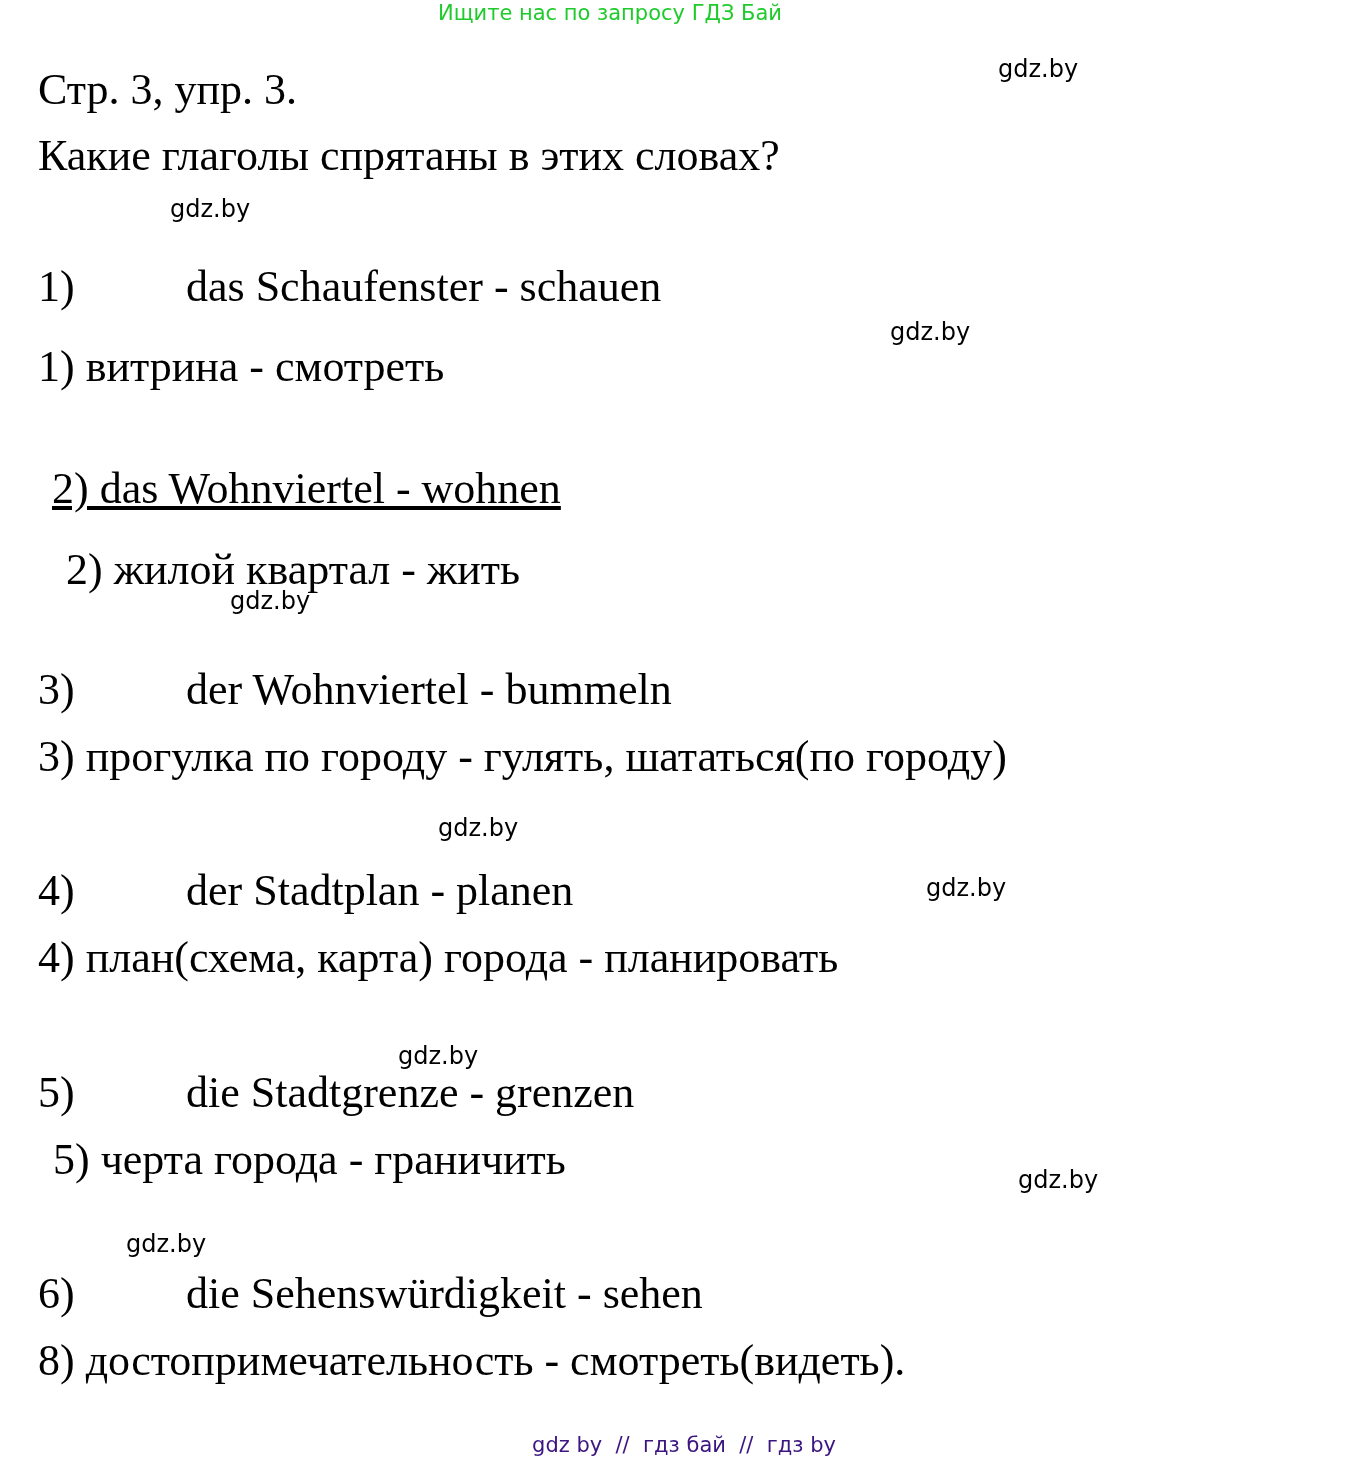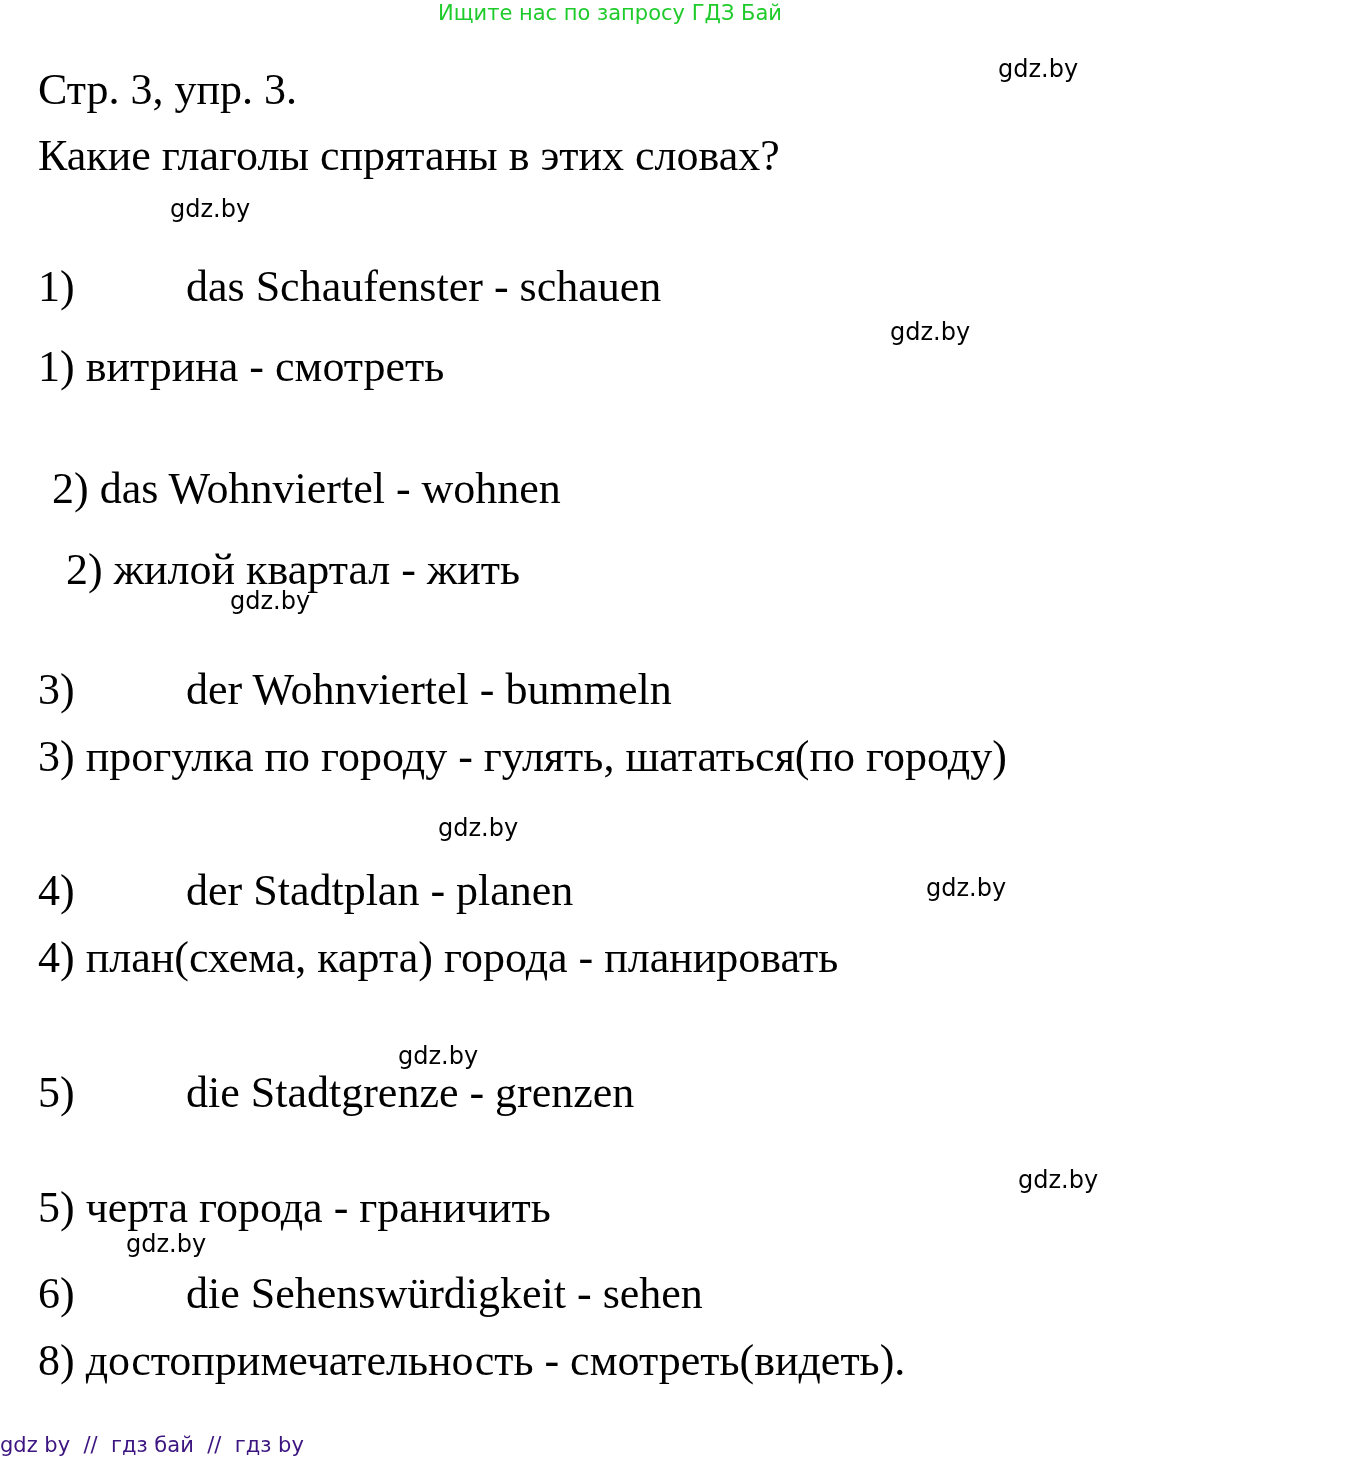--- a/index.html
+++ b/index.html
@@ -42,58 +42,58 @@
       font-size: 24px;
       line-height: 28px;
       color: #000000;
       white-space: nowrap;
     }
     .footer {
       position: absolute;
       top: 1432px;
       left: 0;
       width: 1368px;
-      text-align: left;
+      text-align: center;
       font-family: "DejaVu Sans", sans-serif;
       font-size: 21px;
       line-height: 26px;
       color: #3c1580;
       white-space: pre;
     }
   </style>
 </head>
 <body>
 
 <div class="top-banner">Ищите нас по запросу ГДЗ Бай</div>
 
 <div class="line" style="top:60px; left:38px;">Стр. 3, упр. 3.</div>
 <div class="line" style="top:126px; left:38px;">Какие глаголы спрятаны в этих словах?</div>
 
 <div class="line" style="top:257px; left:38px;">
   <span class="num" style="width:148px;">1)</span><span>das Schaufenster - schauen</span>
 </div>
 <div class="line" style="top:325px; left:38px;margin-top:12px;">1) витрина - смотреть</div>
 
-<div class="line" style="top:459px; left:52px;">2) das Wohnviertel - wohnen</div>
+<div class="line" style="top:459px; left:52px;text-decoration:underline;">2) das Wohnviertel - wohnen</div>
 <div class="line" style="top:526px; left:66px;margin-top:14px;">2) жилой квартал - жить</div>
 
 <div class="line" style="top:660px; left:38px;">
   <span class="num" style="width:148px;">3)</span><span>der Wohnviertel - bummeln</span>
 </div>
 <div class="line" style="top:727px; left:38px;">3) прогулка по городу - гулять, шататься(по городу)</div>
 
 <div class="line" style="top:861px; left:38px;">
   <span class="num" style="width:148px;">4)</span><span>der Stadtplan - planen</span>
 </div>
 <div class="line" style="top:928px; left:38px;">4) план(схема, карта) города - планировать</div>
 
 <div class="line" style="top:1063px; left:38px;">
   <span class="num" style="width:148px;">5)</span><span>die Stadtgrenze - grenzen</span>
 </div>
-<div class="line" style="top:1130px; left:38px;margin-top:48px;">5) черта города - граничить</div>
+<div class="line" style="top:1130px; left:53px;">5) черта города - граничить</div>
 
 <div class="line" style="top:1264px; left:38px;">
   <span class="num" style="width:148px;">6)</span><span>die Sehenswürdigkeit - sehen</span>
 </div>
 <div class="line" style="top:1331px; left:38px;">8) достопримечательность - смотреть(видеть).</div>
 
 <div class="wm" style="top:55px; left:998px;">gdz.by</div>
 <div class="wm" style="top:195px; left:170px;">gdz.by</div>
 <div class="wm" style="top:318px; left:890px;">gdz.by</div>
 <div class="wm" style="top:587px; left:230px;">gdz.by</div>

